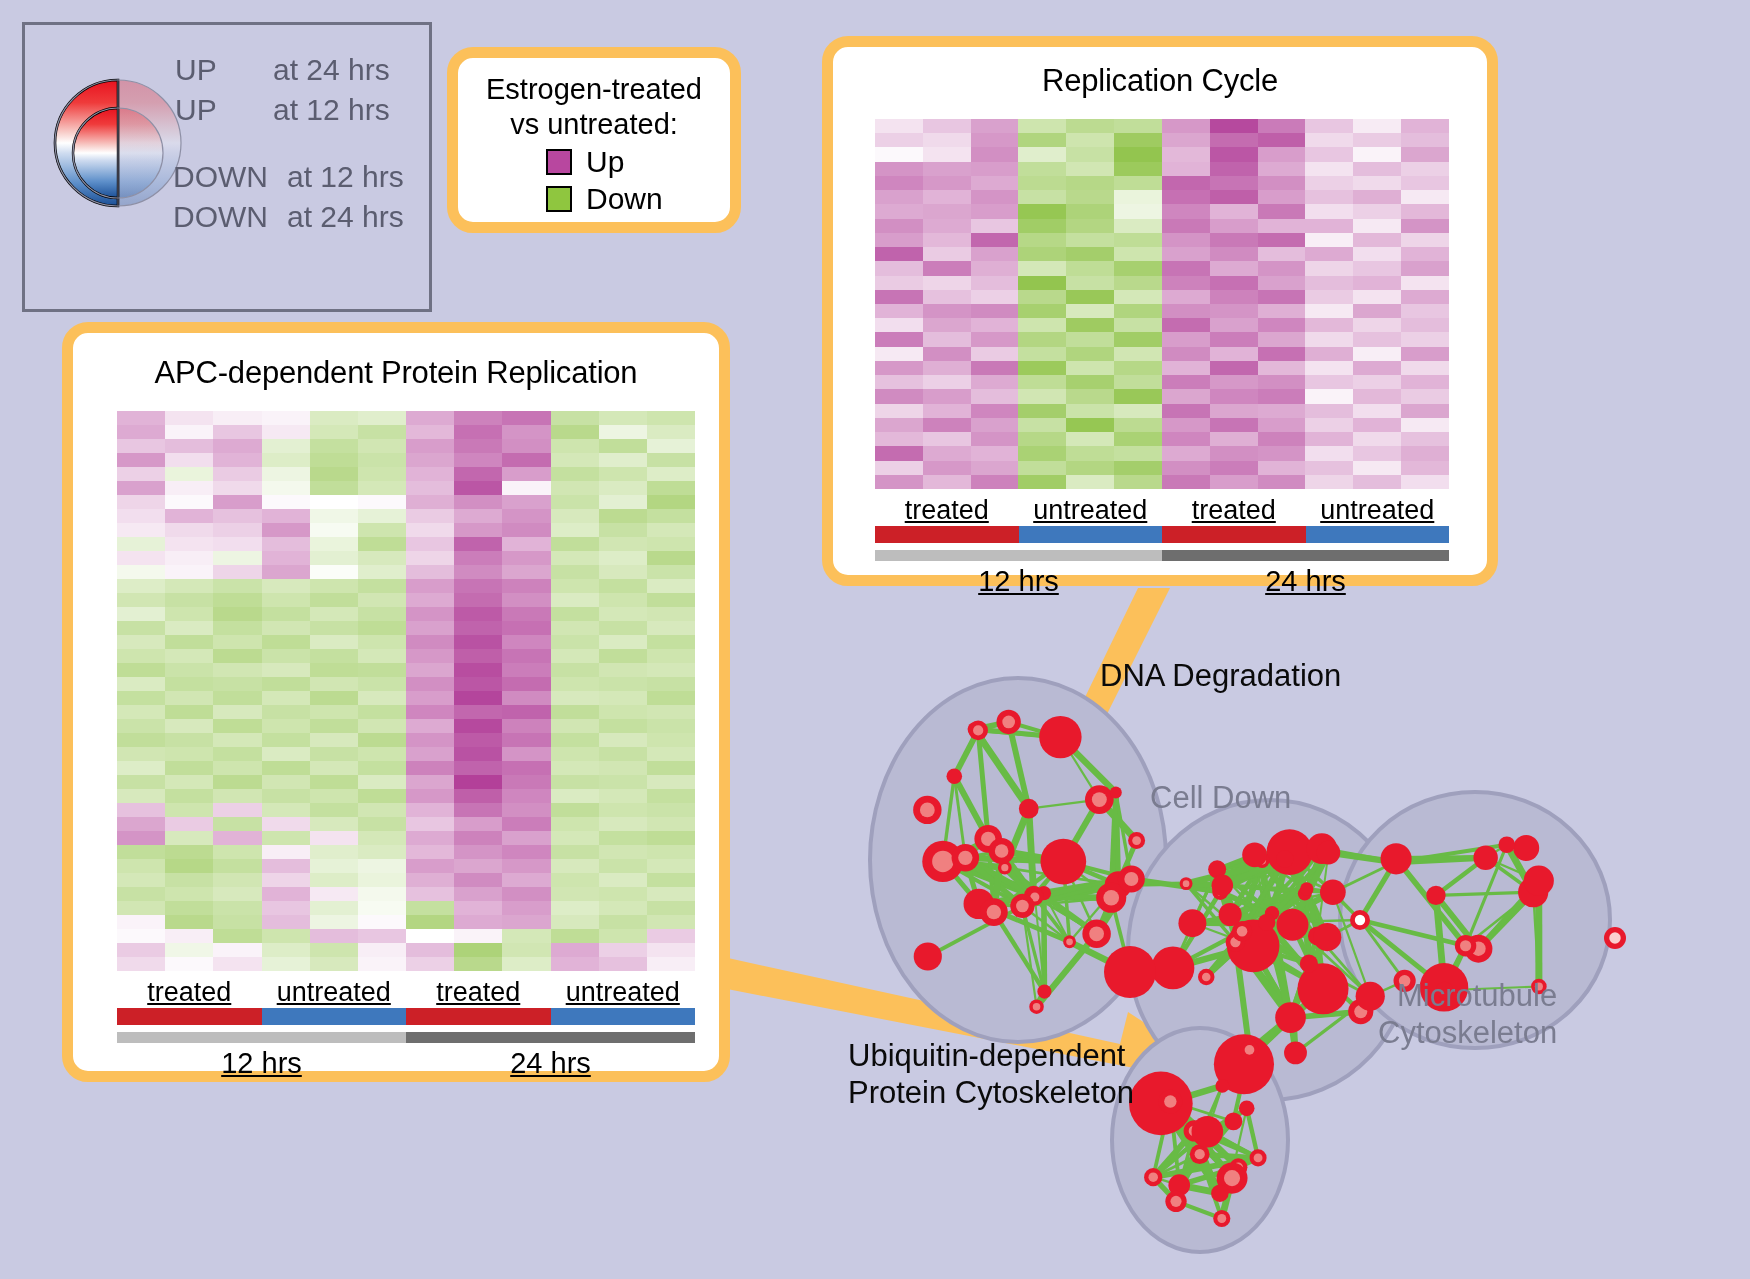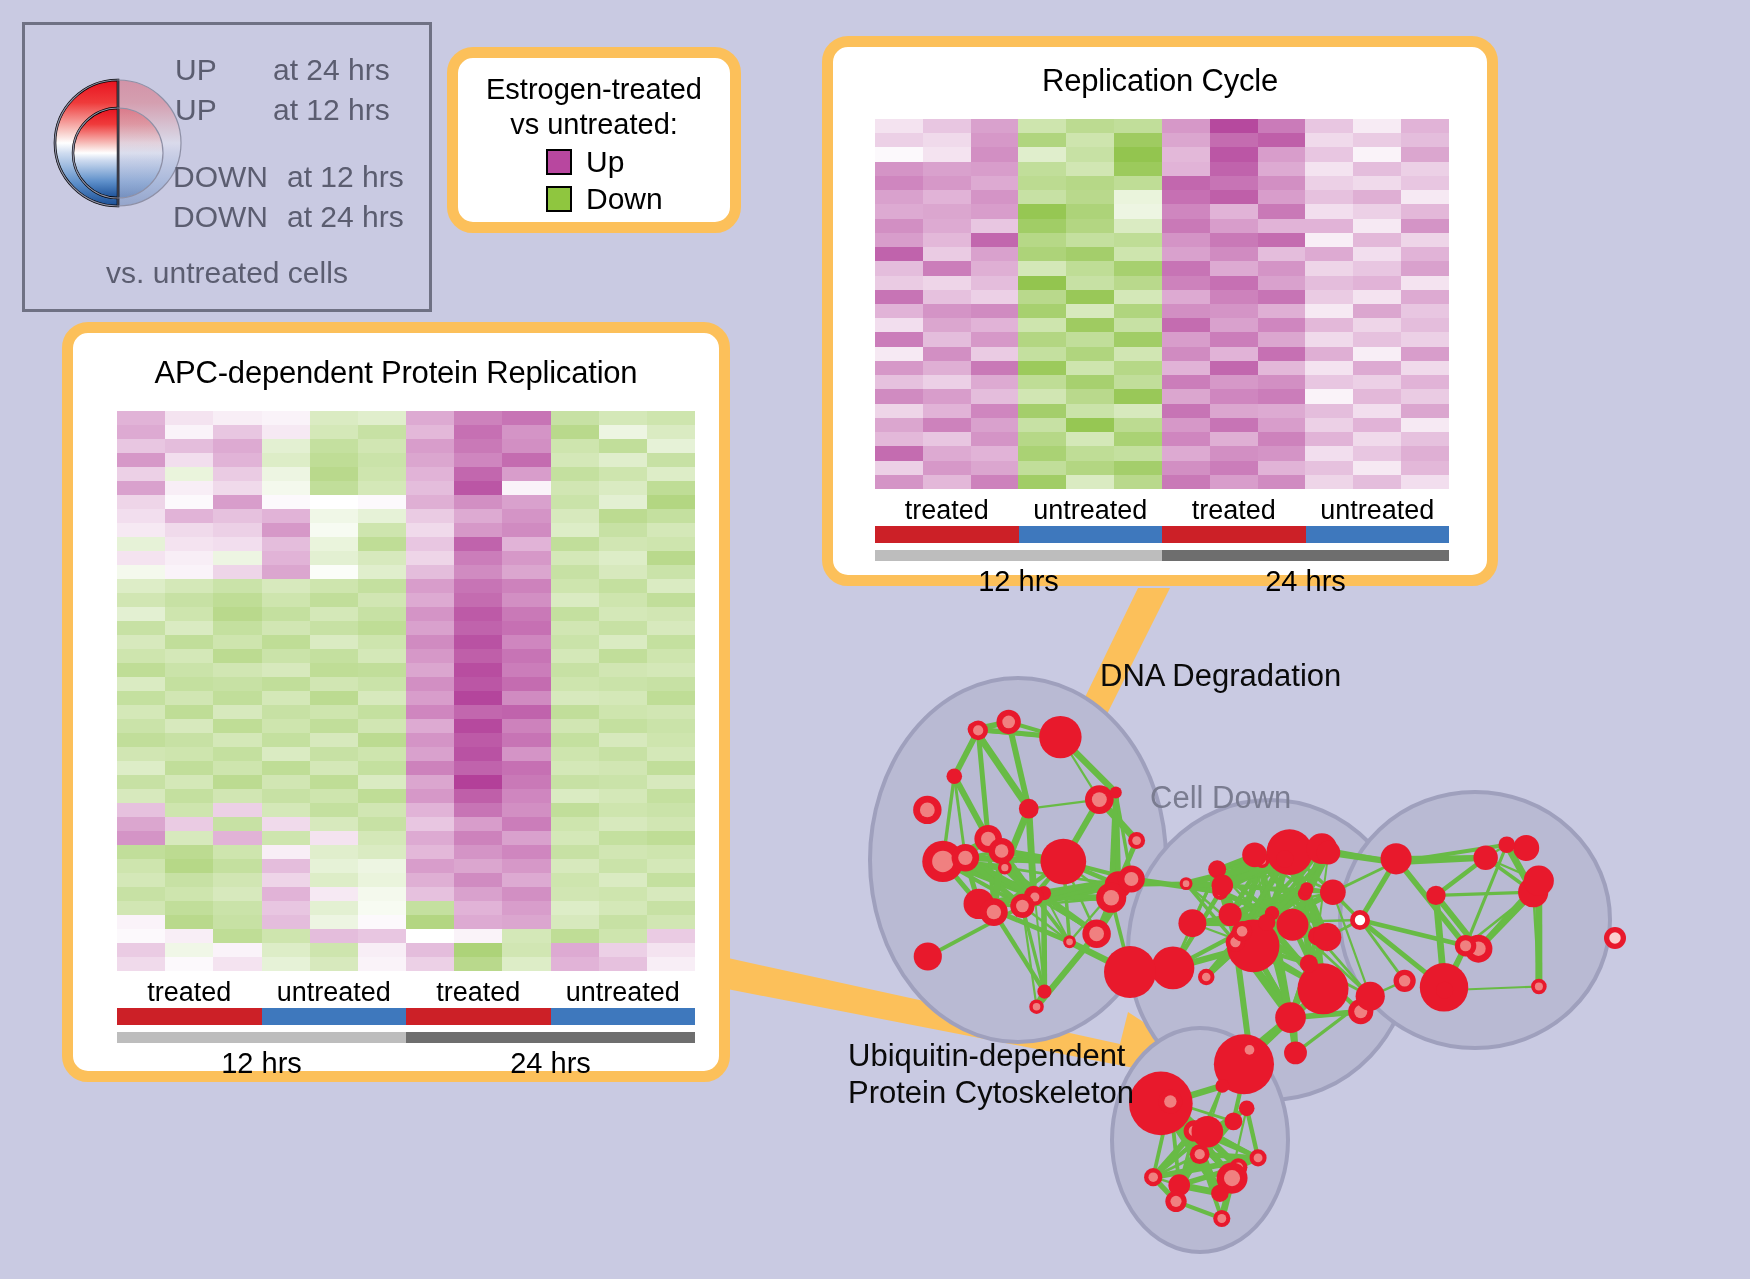--- a/index.html
+++ b/index.html
@@ -42,21 +42,21 @@
   #key-panel { left: 447px; top: 47px; width: 294px; height: 186px; padding: 14px 0 0 0; }
   #key-panel .kline { text-align: center; font-size: 29px; color: #000; line-height: 1.2; }
   .swatch-row { display: flex; align-items: center; gap: 14px; margin-left: 88px; margin-top: 3px; }
   .swatch { width: 26px; height: 26px; border: 2px solid #000; }
   .swatch-label { font-size: 30px; color: #000; }
 
   
   .hm-grid { display: grid; width: 100%; height: 100%; }
   .hm-cell { width: 100%; height: 100%; }
 
-  .axis-wrap { position: absolute; left: 0; right: 0; }
+  .axis-wrap { position: absolute; left: 0; right: 0; text-decoration: underline; }
   .cond-labels { display: grid; grid-template-columns: repeat(4, 1fr); }
   .cond-labels span { text-align: center; font-size: 27px; color: #000; }
   .cond-bar { display: grid; grid-template-columns: repeat(4, 1fr); height: 17px; }
   .time-bar { display: grid; grid-template-columns: repeat(2, 1fr); height: 11px; margin-top: 7px; }
   .time-labels { display: grid; grid-template-columns: repeat(2, 1fr); margin-top: 4px; }
   .time-labels span { text-align: center; font-size: 29px; color: #000; }
 
   
   #arrows { position: absolute; left: 0; top: 0; width: 1750px; height: 1279px; pointer-events: none; }
 
@@ -101,21 +101,20 @@
     <span class="dial-row" style="left:150px; top:68px;">UP</span>
     <span class="dial-lab" style="left:248px; top:68px;">at 12 hrs</span>
 
     <span class="dial-row" style="left:148px; top:135px;">DOWN</span>
     <span class="dial-lab" style="left:262px; top:135px;">at 12 hrs</span>
 
     <span class="dial-row" style="left:148px; top:175px;">DOWN</span>
     <span class="dial-lab" style="left:262px; top:175px;">at 24 hrs</span>
 
     <div id="cl-foot">
-      <div>vs. untreated cells</div>
     </div>
   </div>
 
   <div class="panel" id="key-panel">
     <div class="kline">Estrogen-treated</div>
     <div class="kline">vs untreated:</div>
     <div class="swatch-row">
       <span class="swatch" style="background:#b8479f"></span>
       <span class="swatch-label">Up</span>
     </div>
@@ -1636,17 +1635,19 @@
           </g>
           <g>
             <circle cx="815" cy="318" r="11" fill="#e8192c"></circle>
             <circle cx="815" cy="318" r="5.720000000000001" fill="#fbcfcf"></circle>
           </g>
         </g>
     </svg>
 
     <div class="net-label dark" style="left:300px; top:38px;">DNA Degradation</div>
     <div class="net-label gray" style="left:350px; top:160px;">Cell Down</div>
+    <div class="net-label gray" style="left:578px; top:358px; text-align:right;">Microtubule
+Cytoskeleton</div>
     <div class="net-label dark" style="left:48px; top:418px;">Ubiquitin-dependent
 Protein Cytoskeleton</div>
   </div>
 
 </div>
 
 </body></html>

